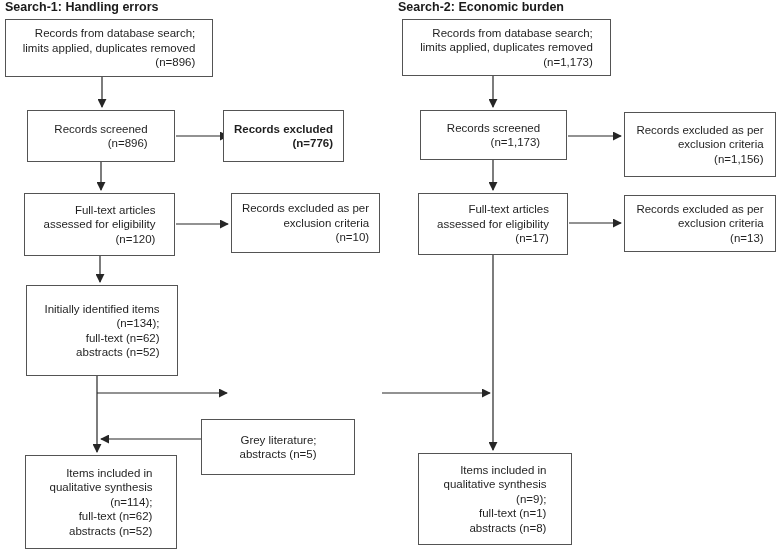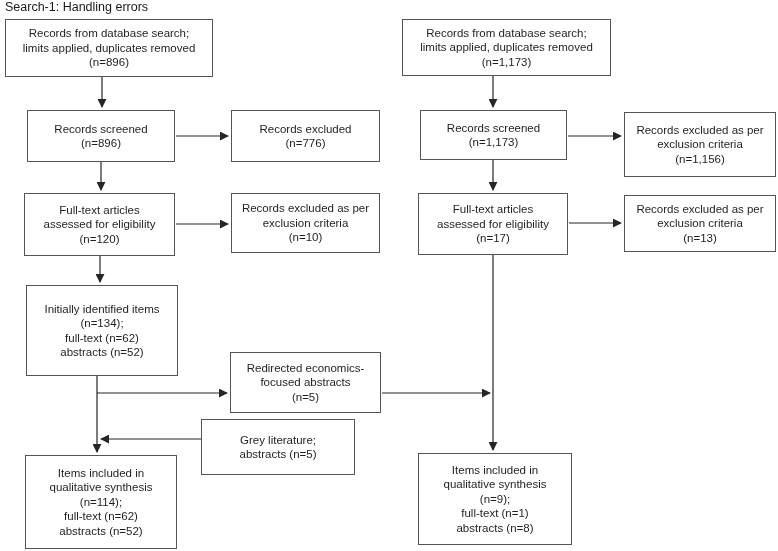--- a/index.html
+++ b/index.html
@@ -14,33 +14,33 @@
   .connectors {
     position: absolute;
     left: 0; top: 0;
     width: 778px; height: 551px;
   }
   .connectors line { stroke: #262626; stroke-width: 1.2; }
   .flow-title {
     position: absolute;
     top: 0;
     font-size: 12.5px;
-    font-weight: normal;
+    font-weight: bold;
     color: #1a1a1a;
     white-space: nowrap;
   }
   .box {
     position: absolute;
     box-sizing: border-box;
     border: 1px solid #545454;
     background: #ffffff;
     display: flex;
     align-items: center;
     justify-content: center;
-    text-align: center;
+    text-align: right;
     white-space: pre-line;
     font-size: 11.5px;
     line-height: 14.5px;
     color: #1f1f1f;
     padding: 2px 4px;
   }
 </style>
 </head>
 <body>
 
@@ -64,47 +64,45 @@
     <line x1="382" y1="393" x2="490" y2="393" marker-end="url(#arrow)"></line>
 
     <line x1="493" y1="76" x2="493" y2="107" marker-end="url(#arrow)"></line>
     <line x1="568" y1="136" x2="621" y2="136" marker-end="url(#arrow)"></line>
     <line x1="493" y1="160" x2="493" y2="190" marker-end="url(#arrow)"></line>
     <line x1="569" y1="223" x2="621" y2="223" marker-end="url(#arrow)"></line>
     <line x1="493" y1="255" x2="493" y2="450" marker-end="url(#arrow)"></line>
   </svg>
 
   <div class="flow-title" style="left:5px;">Search-1: Handling errors</div>
+  <div class="flow-title" style="left:398px;">Search-2: Economic burden</div>
 
   <div class="box" style="left:5px;top:19px;width:208px;height:58px;">Records from database search;
 limits applied, duplicates removed
 (n=896)</div>
   <div class="box" style="left:27px;top:110px;width:148px;height:52px;">Records screened
 (n=896)</div>
-  <div class="box" style="left:231px;top:110px;width:149px;height:52px;">Records excluded
+  <div class="box" style="left:223px;top:110px;width:121px;height:52px;font-weight:bold;">Records excluded
 (n=776)</div>
   <div class="box" style="left:24px;top:193px;width:151px;height:63px;">Full-text articles
 assessed for eligibility
 (n=120)</div>
   <div class="box" style="left:231px;top:193px;width:149px;height:60px;">Records excluded as per
 exclusion criteria
 (n=10)</div>
   <div class="box" style="left:26px;top:285px;width:152px;height:91px;">Initially identified items
 (n=134);
 full-text (n=62)
 abstracts (n=52)</div>
   <div class="box" style="left:25px;top:455px;width:152px;height:94px;">Items included in
 qualitative synthesis
 (n=114);
 full-text (n=62)
 abstracts (n=52)</div>
 
-  <div class="box" style="left:230px;top:352px;width:151px;height:61px;">Redirected economics-
-focused abstracts
-(n=5)</div>
   <div class="box" style="left:201px;top:419px;width:154px;height:56px;">Grey literature;
 abstracts (n=5)</div>
 
   <div class="box" style="left:402px;top:19px;width:209px;height:57px;">Records from database search;
 limits applied, duplicates removed
 (n=1,173)</div>
   <div class="box" style="left:420px;top:110px;width:147px;height:50px;">Records screened
 (n=1,173)</div>
   <div class="box" style="left:624px;top:112px;width:152px;height:65px;">Records excluded as per
 exclusion criteria

